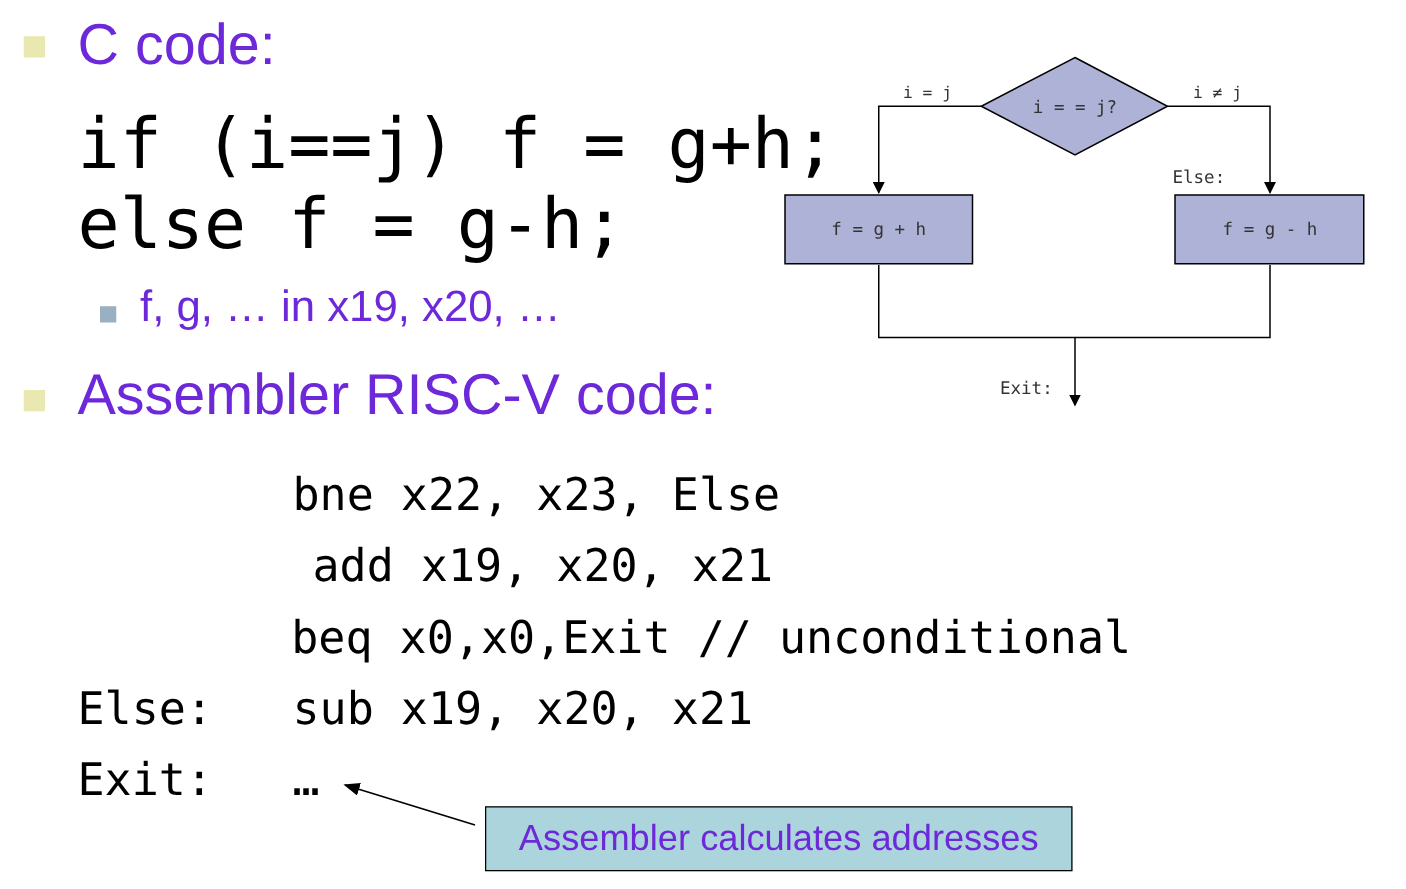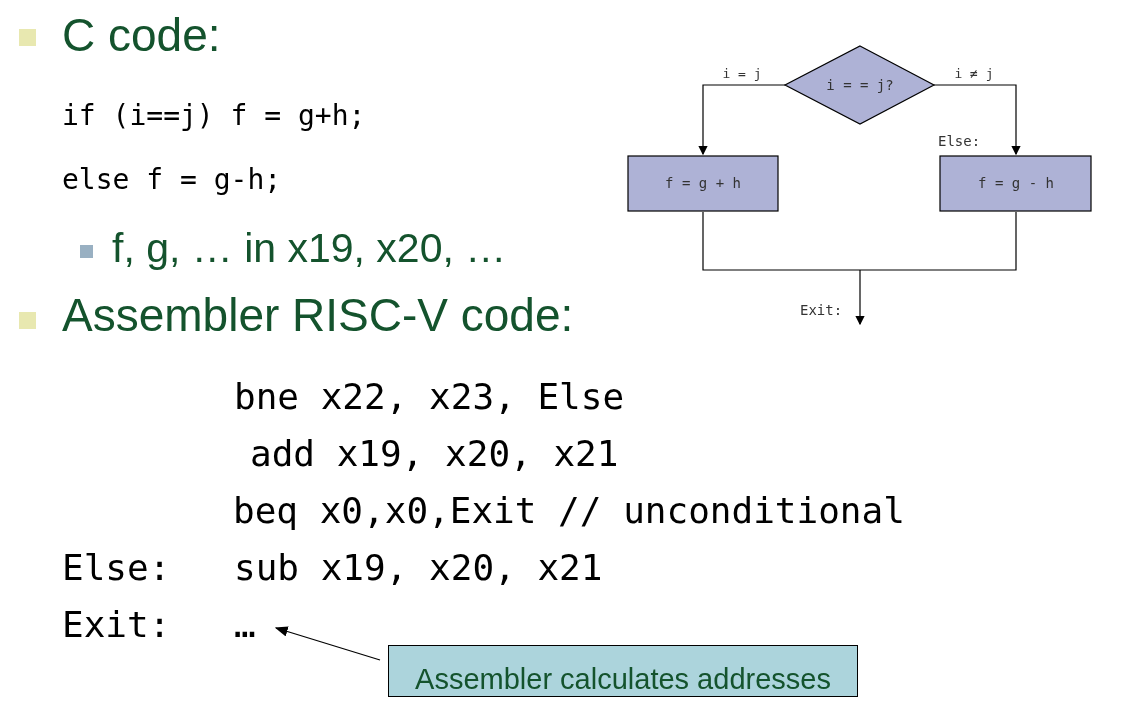--- a/index.html
+++ b/index.html
@@ -1,27 +1,27 @@
 <!DOCTYPE html>
 <html><head>
   <meta charset="utf-8">
   <style>
     html, body { margin: 0; padding: 0; background: #ffffff; }
     body { width: 1125px; height: 711px; position: relative; overflow: hidden; }
     .abs { position: absolute; }
-    .sans { font-family: "Liberation Sans", sans-serif; color: #14532d; }
+    .sans { font-family: "Liberation Sans", sans-serif; color: #6d28d9; }
     .mono { font-family: "DejaVu Sans Mono", monospace; color: #000; }
     .bullet1 { width: 17px; height: 17px; background: #e8e8b0; }
     .bullet2 { width: 13px; height: 13px; background: #99b0c2; }
     .heading { font-size: 46px; line-height: 1; white-space: nowrap; }
-    .sub { font-size: 41px; line-height: 1; white-space: nowrap; }
-    .ccode { font-size: 28px; line-height: 52px; white-space: pre; letter-spacing: 0px; }
+    .sub { font-size: 35px; line-height: 1; white-space: nowrap; }
+    .ccode { font-size: 56px; line-height: 52px; white-space: pre; letter-spacing: 0px; }
     .asm { font-size: 36px; line-height: 57px; white-space: pre; letter-spacing: 0px; }
     .callout { left: 388px; top: 645px; width: 470px; height: 52px; background: #acd4dc;
-      border: 1.5px solid #000; box-sizing: border-box; display: flex; align-items: flex-end; justify-content: center;
+      border: 1.5px solid #000; box-sizing: border-box; display: flex; align-items: center; justify-content: center;
       font-size: 29px; }
     svg text { font-family: "DejaVu Sans Mono", monospace; }
   </style>
 </head>
 <body>
 
 <div class="abs bullet1" style="left:19px; top:29px;"></div>
 <div class="abs sans heading" style="left:62px; top:12px;">C code:</div>
 
 <div class="abs mono ccode" style="left:62px; top:90px;">if (i==j) f = g+h;</div>

